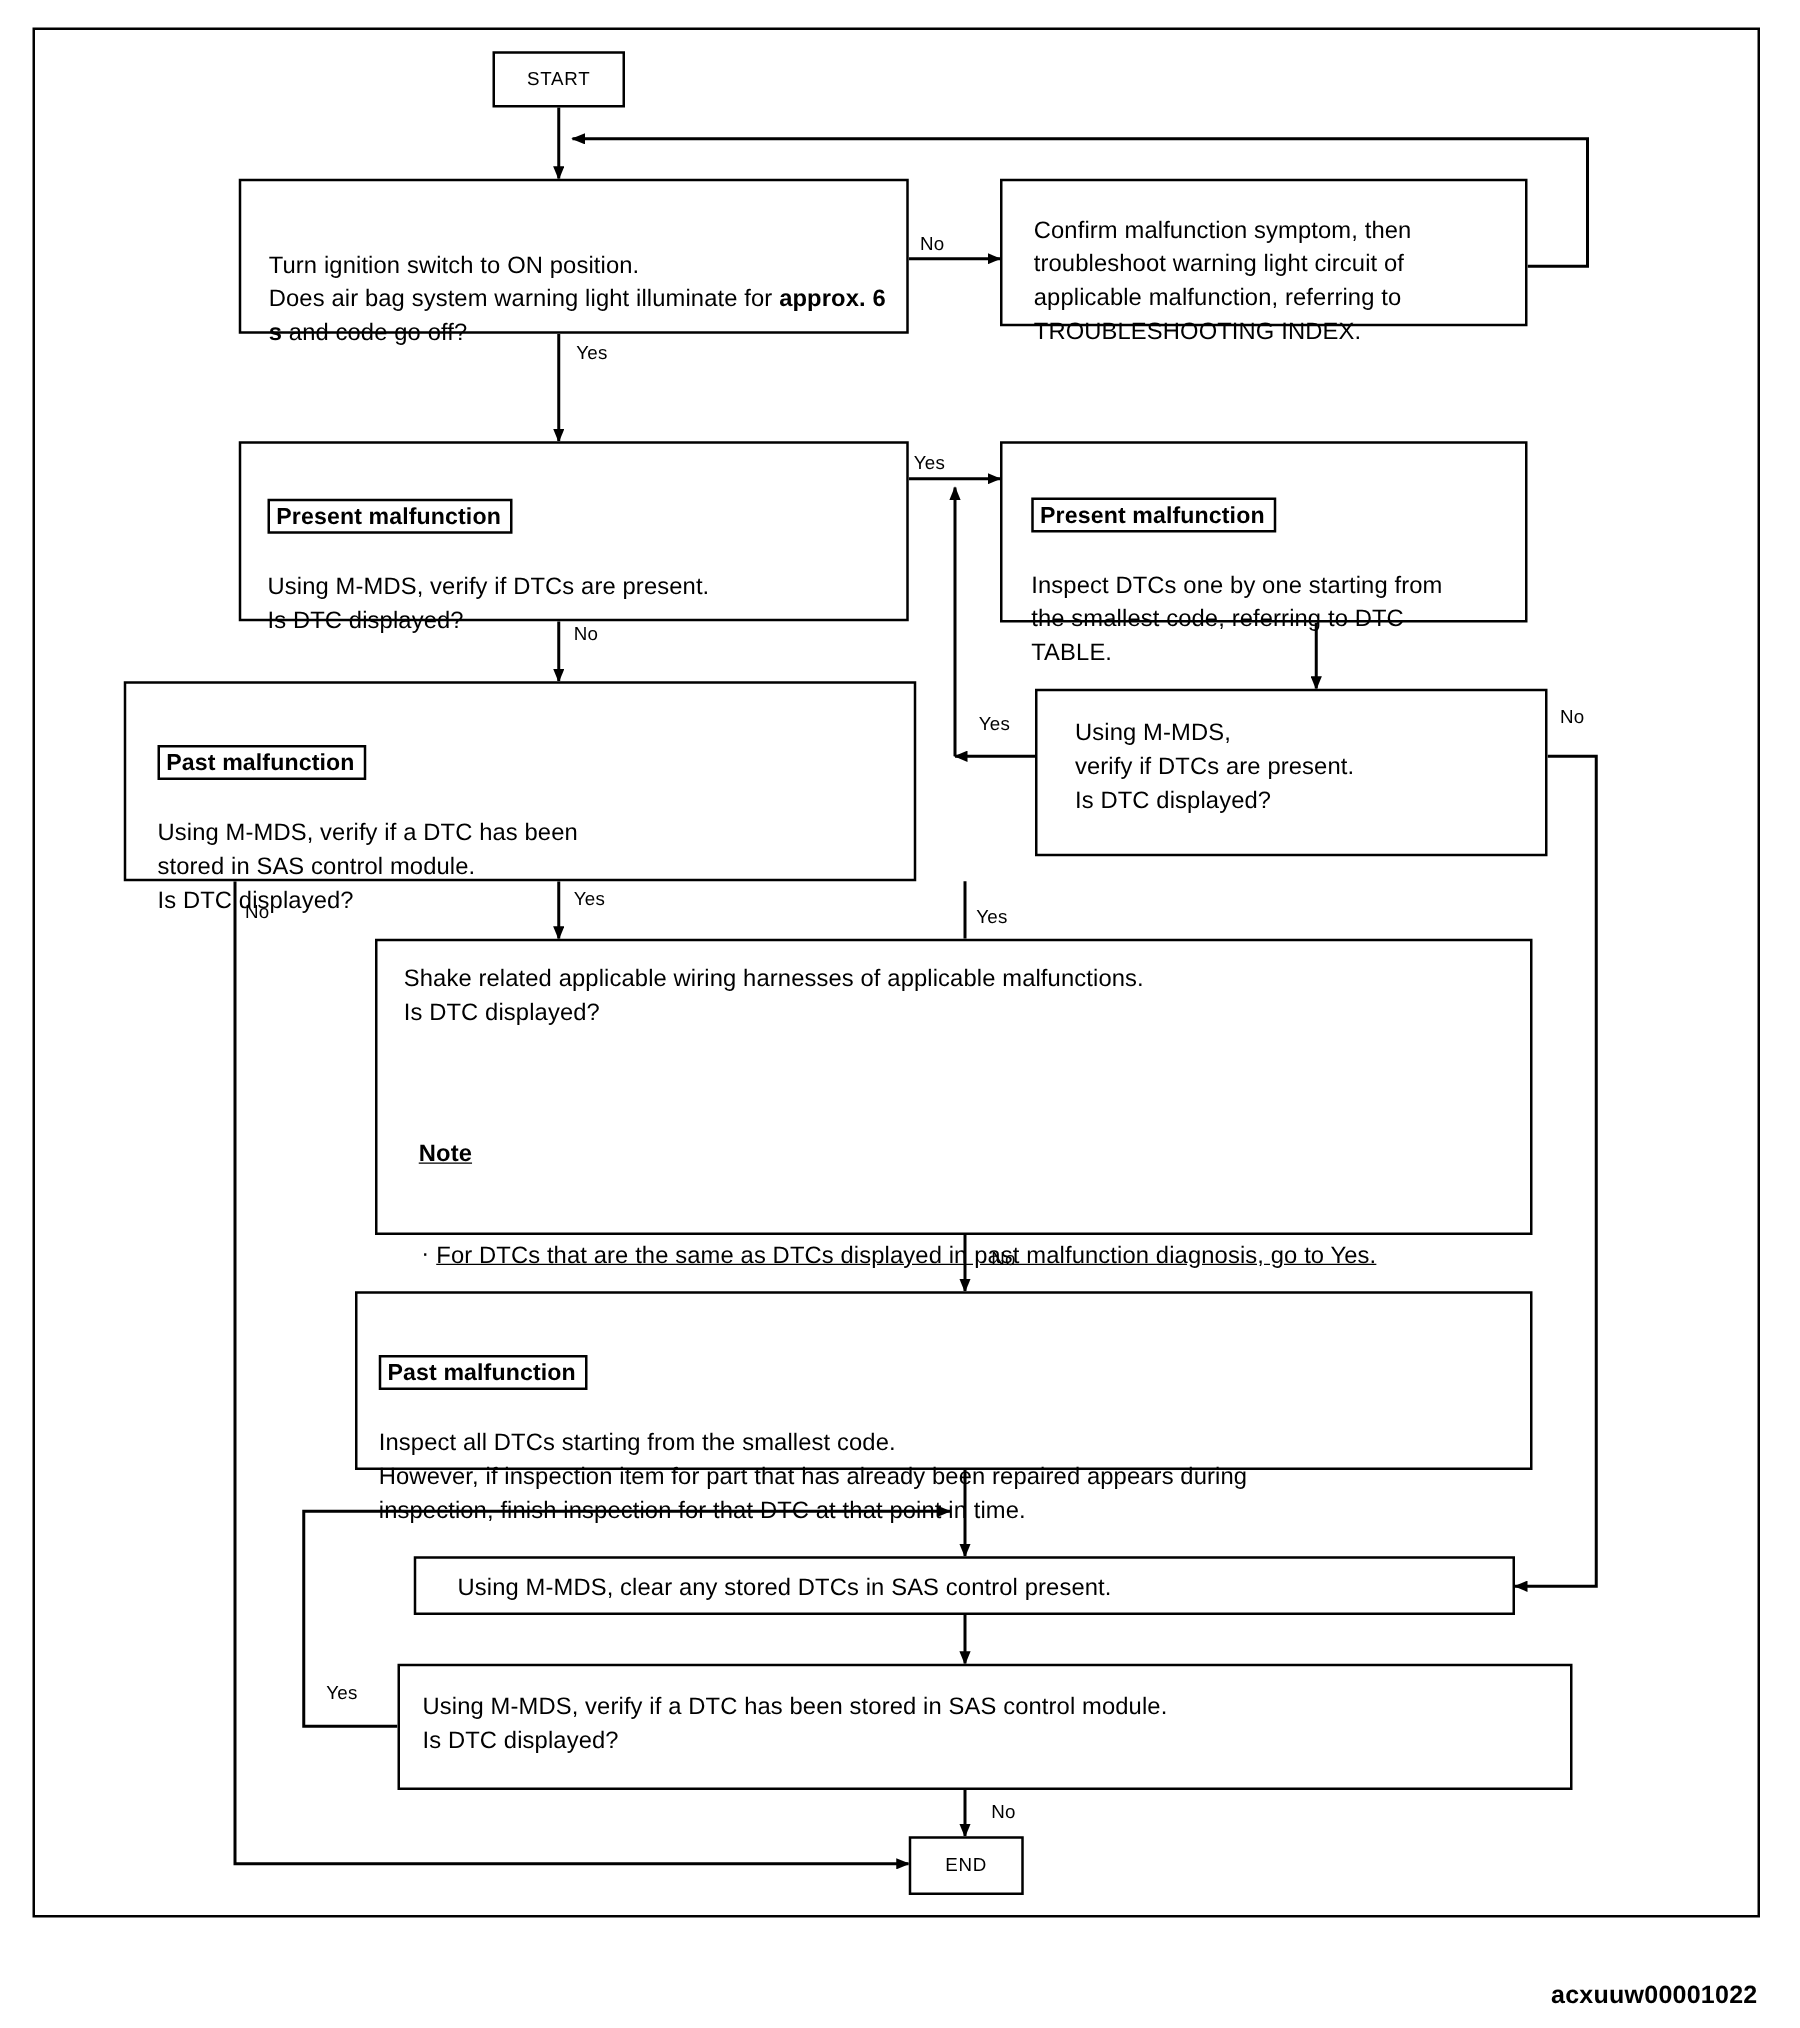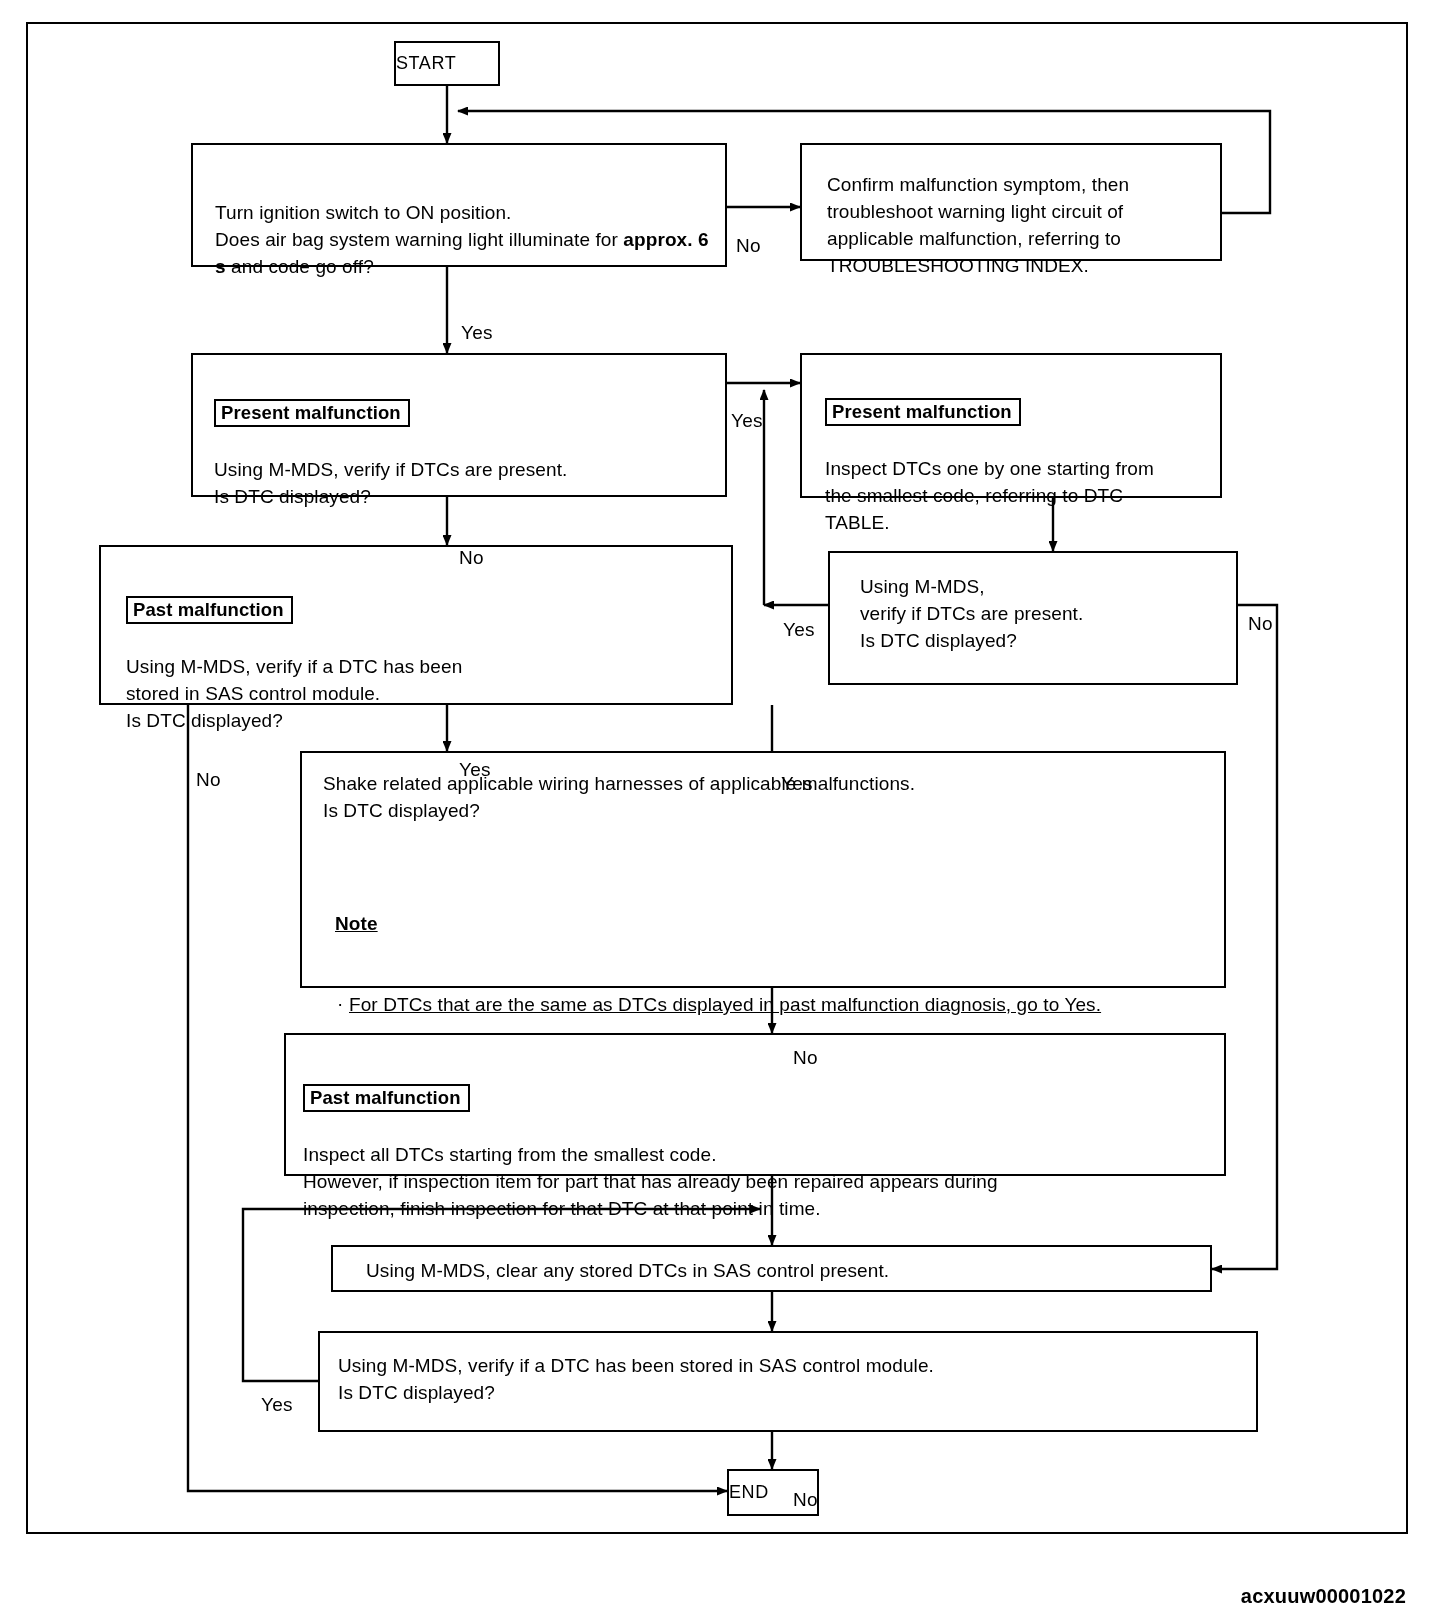--- a/index.html
+++ b/index.html
@@ -34,41 +34,40 @@
     line-height: 1.42;
     letter-spacing: 0.1px;
   }
   .node .body {
     position: absolute;
     white-space: pre-line;
   }
   .terminal {
     display: flex;
     align-items: center;
-    justify-content: flex-start;
-    font-size: 18px;
+    justify-content: center;
+    font-size: 15px;
     letter-spacing: 0.6px;
   }
   .tagbox {
     display: inline-block;
     border: 2px solid #000;
     font-weight: bold;
     padding: 0px 7px 1px 5px;
     font-size: 18.5px;
     line-height: 1.25;
     margin-bottom: 3px;
     letter-spacing: 0.1px;
   }
   .edge-label {
     position: absolute;
-    font-size: 19px;
+    font-size: 15px;
     line-height: 1;
     letter-spacing: 0.2px;
     white-space: nowrap;
-    margin-top: 48px;
   }
   .note-head {
     font-weight: bold;
     font-size: 19px;
   }
   .note-list {
     margin: 0;
     padding: 0;
     list-style: none;
   }

